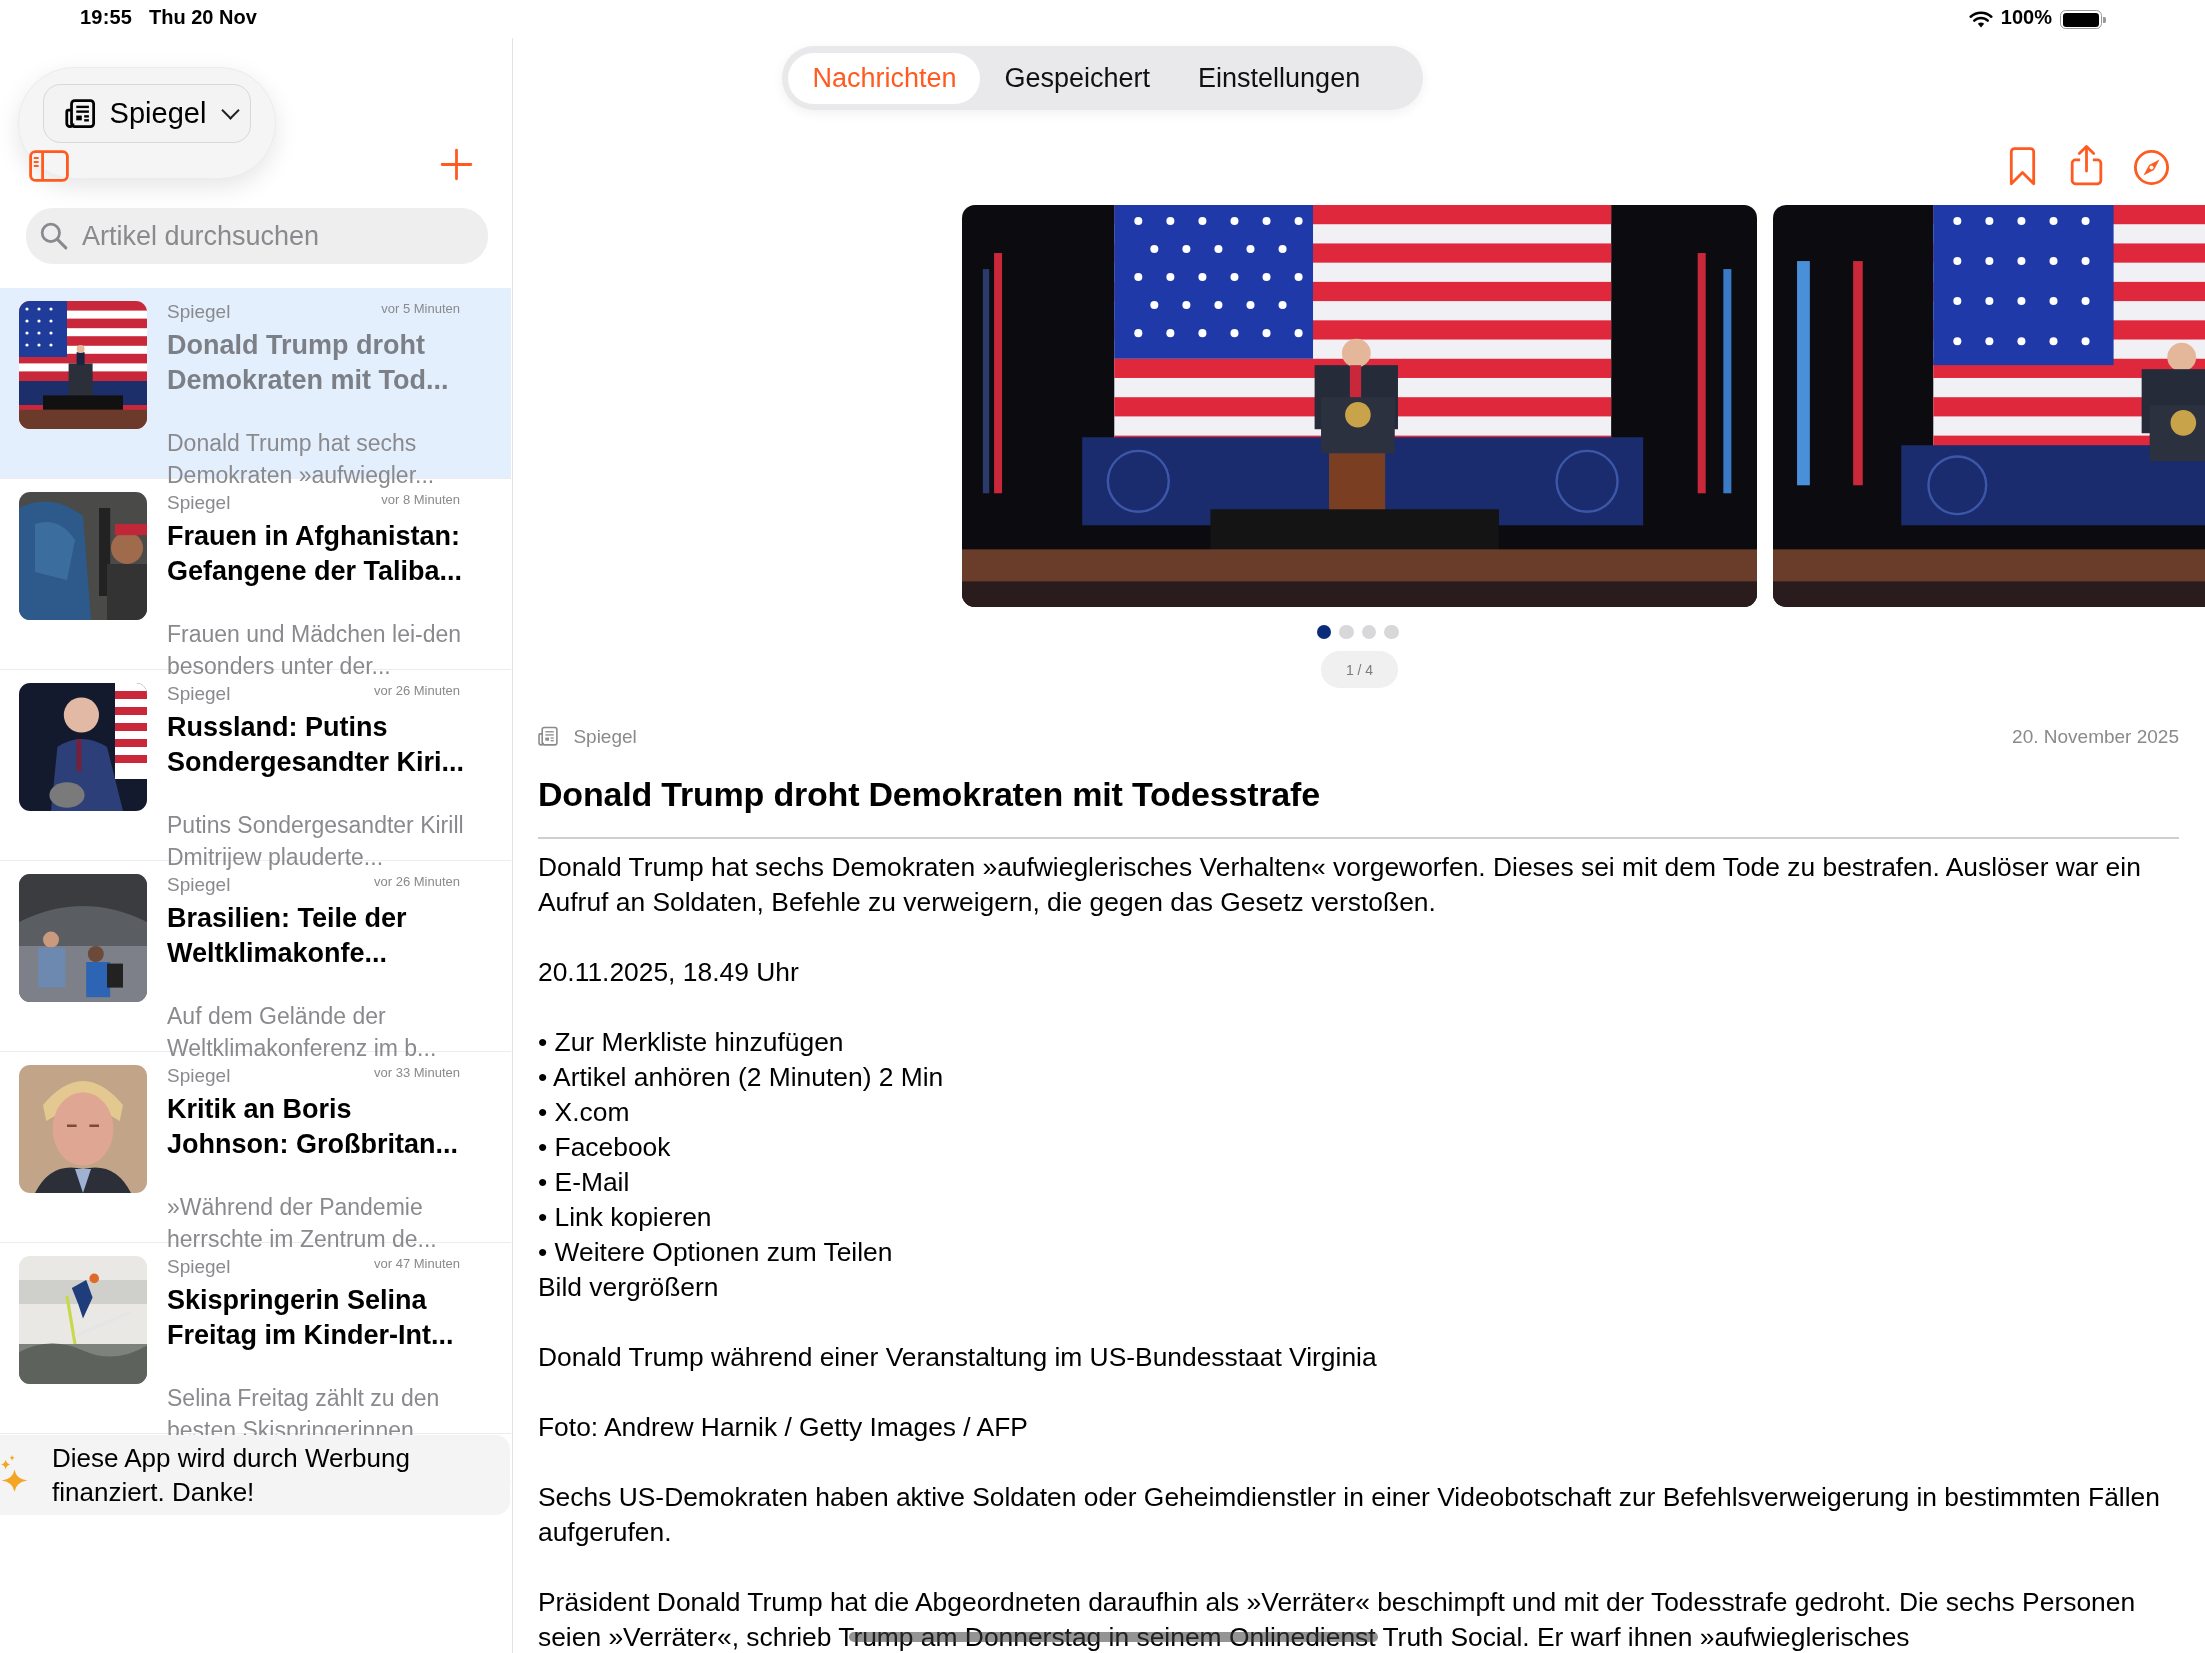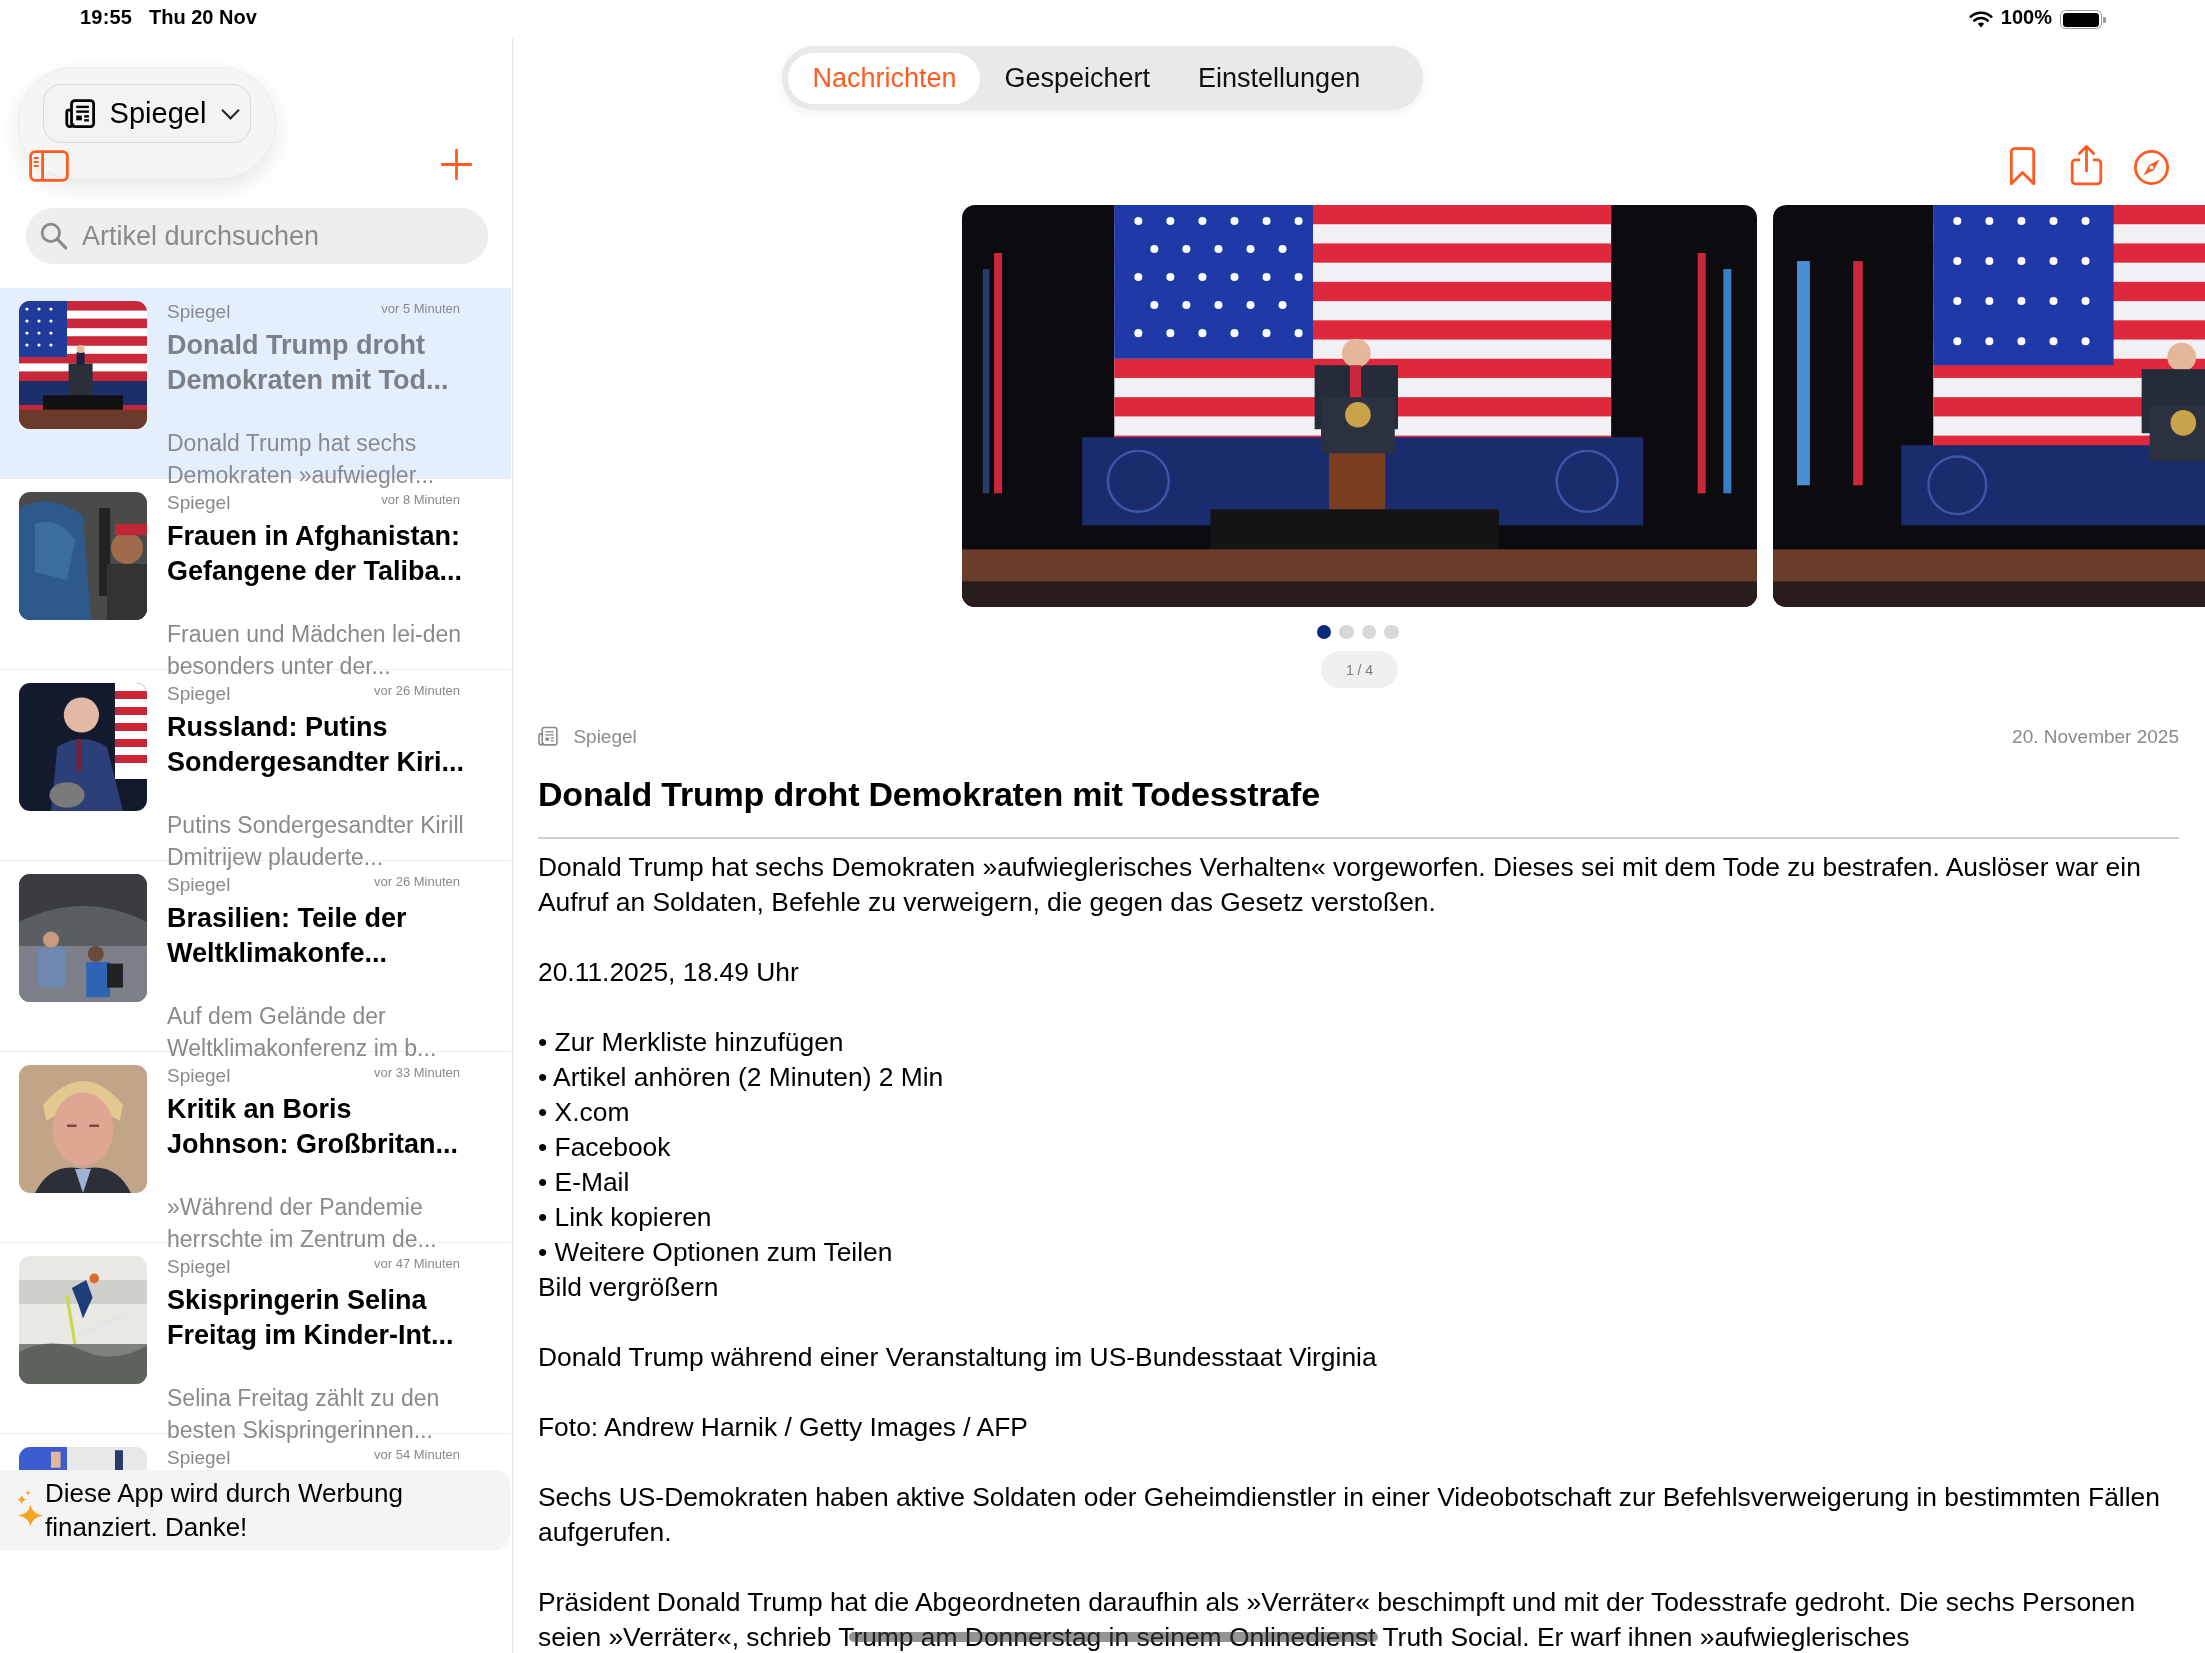--- a/index.html
+++ b/index.html
@@ -36,21 +36,21 @@
   .thumb { position: absolute; left: 19px; top: 13px; width: 128px; height: 128px; border-radius: 11.2px; overflow: hidden; }
   .meta-source { position: absolute; left: 167px; top: 13px; font-size: 19px; color: #8a8a8e; }
   .meta-time { position: absolute; right: 51px; top: 13px; font-size: 13px; color: #8a8a8e; }
   .item-title { position: absolute; left: 167px; top: 40px; width: 305px; font-size: 27px; font-weight: bold; line-height: 35px; color: #000; overflow: hidden; height: 71px; }
   .selected .item-title { color: #7c7f86; }
   .item-snippet { position: absolute; left: 167px; top: 115px; width: 305px; font-size: 23px; line-height: 32px; color: #8a8a8e; height: 64px; overflow: hidden; margin-top: 24px; }
 
   .partial-item { position: relative; height: 48px; }
   .partial-item .thumb { height: 24px; border-radius: 11.2px 11.2px 0 0; top: 13px; }
 
-  .ad-banner { position: absolute; left: 0; top: 1432px; width: 510px; height: 80px; border-radius: 0 14.4px 14.4px 0; background: #f4f4f5; display: flex; align-items: center; padding-left: 16px; gap: 0; }
+  .ad-banner { position: absolute; left: 0; top: 1397px; width: 510px; height: 80px; border-radius: 0 14.4px 14.4px 0; background: #f4f4f5; display: flex; align-items: center; gap: 23px; }
   .ad-text { font-size: 26px; line-height: 34px; color: #000; width: 417px; }
 
   
   .tabs { position: absolute; left: 782px; top: 46px; width: 641px; height: 64px; border-radius: 32px; background: #e9e9eb; display: flex; align-items: center; padding: 0 6.4px; box-shadow: 0 3.2px 11.2px rgba(0,0,0,0.06); }
   .tab { height: 51px; padding: 0 24px; border-radius: 26px; display: flex; align-items: center; font-size: 27px; color: #111; }
   .tab.active { background: #fff; color: #ff5a1f; }
   .act { position: absolute; width: 35px; height: 40px; color: #ff5a1f; }
 
   
   .carousel { position: absolute; left: 962px; top: 205px; width: 1244px; height: 402px; overflow: hidden; }

